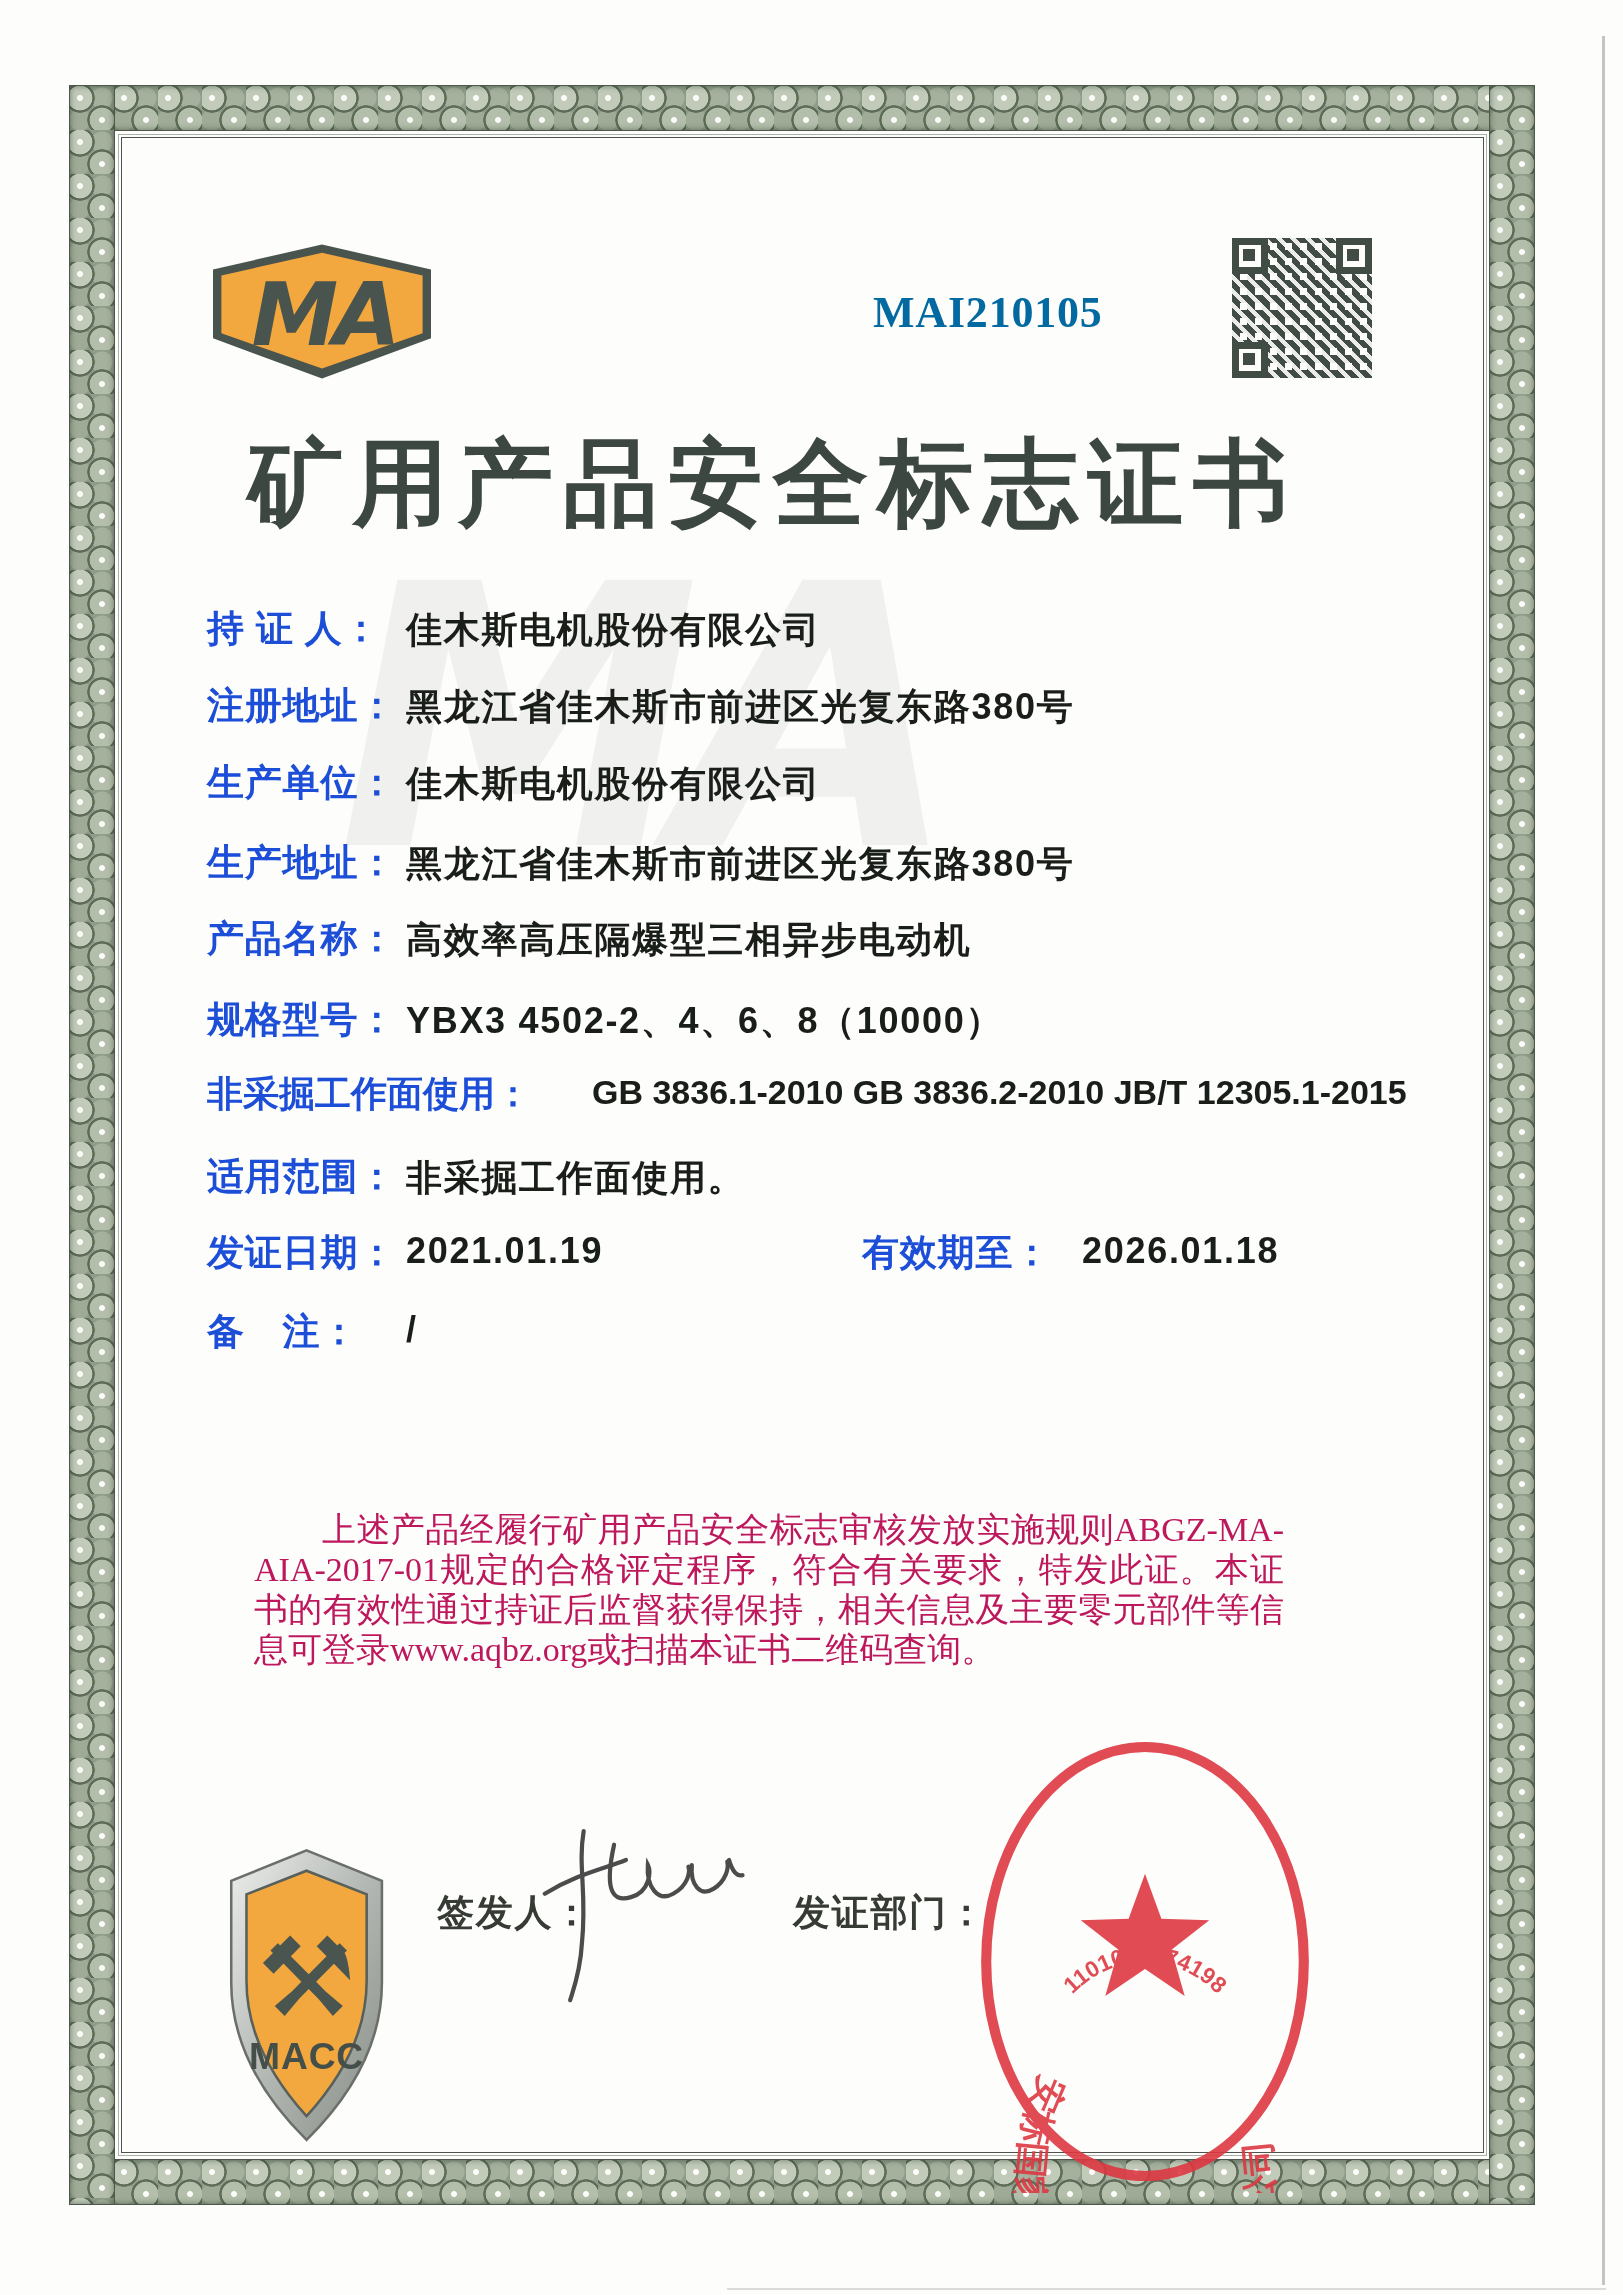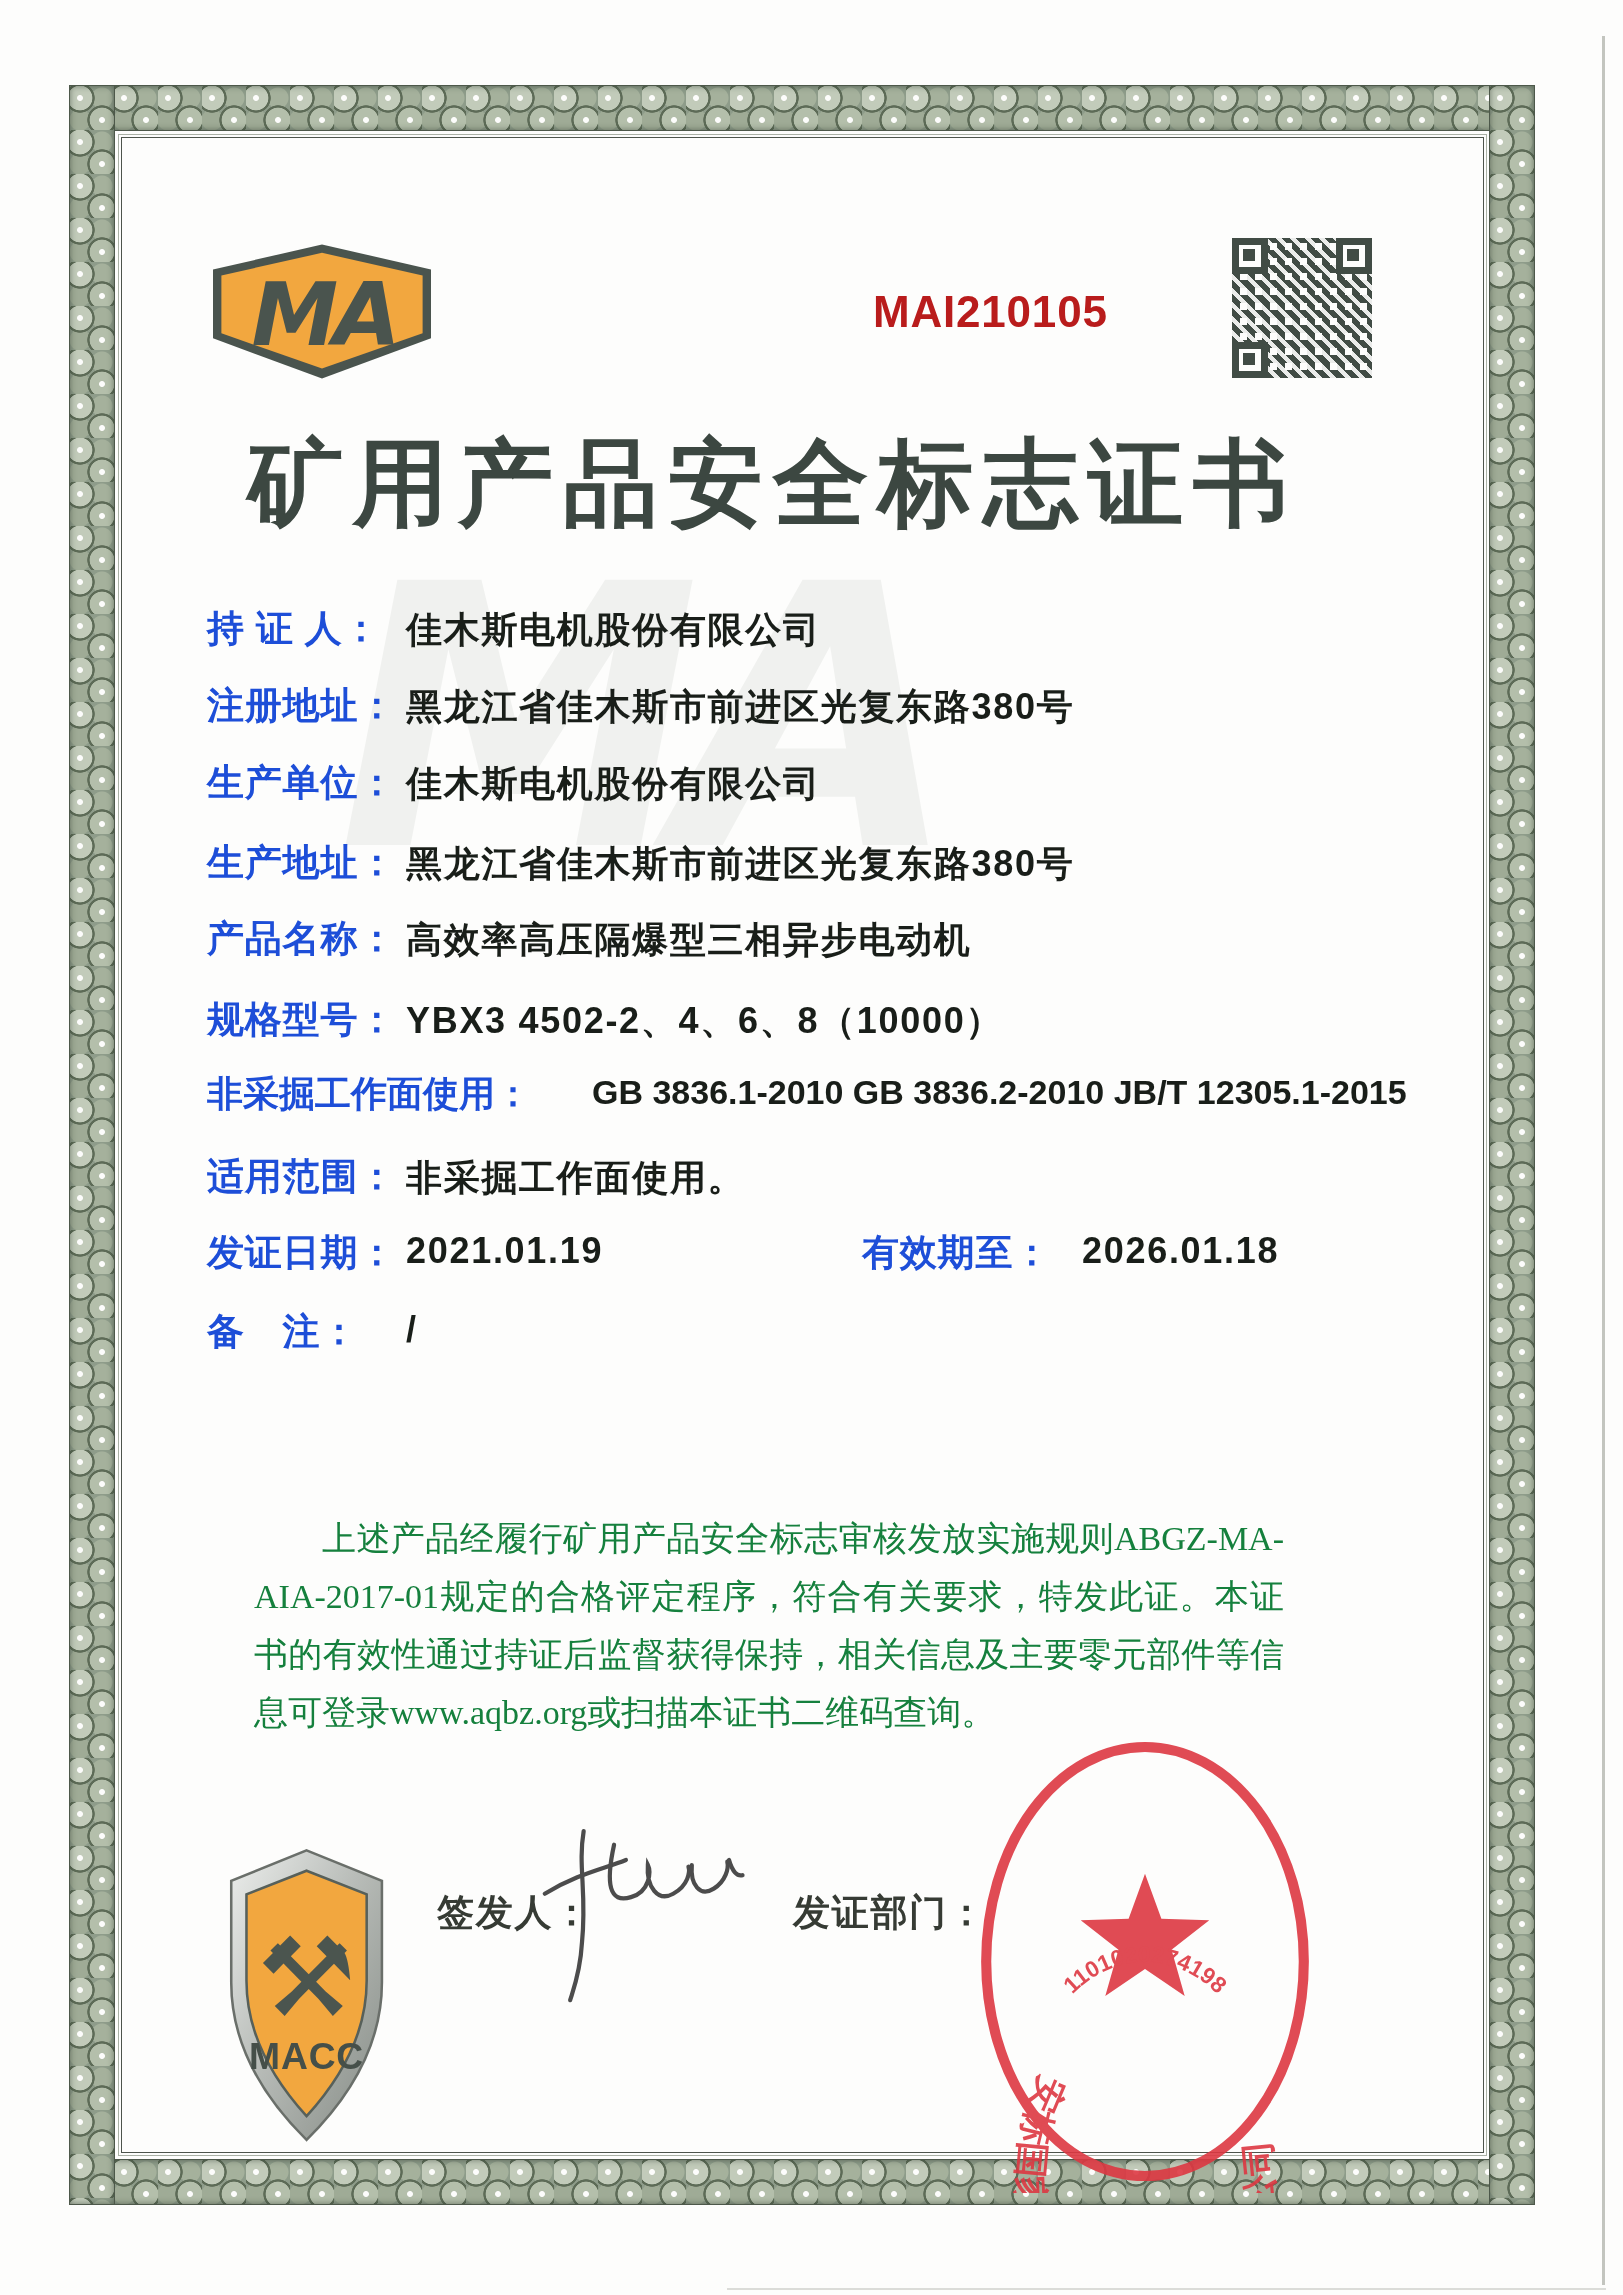--- a/index.html
+++ b/index.html
@@ -46,22 +46,22 @@
   }
   
   .ma-logo{position:absolute;left:213px;top:244px;width:218px;height:135px;}
   .certno-label{
     position:absolute;left:588px;top:292px;
     font-family:"Liberation Sans","DejaVu Sans",sans-serif;
     font-size:39px;font-weight:bold;color:#272d28;letter-spacing:1.7px;
   }
   .certno-value{
     position:absolute;left:873px;top:287px;
-    font-family:Liberation Sans, sans-serif;
-    font-size:44px;font-weight:bold;color:#b91c1c;letter-spacing:0.8px;
+    font-family:Liberation Serif, serif;
+    font-size:44px;font-weight:bold;color:#0369a1;letter-spacing:0.8px;
   }
   
   .qr{
     position:absolute;left:1232px;top:238px;width:140px;height:140px;
     background:
       repeating-linear-gradient(45deg,rgba(253,253,252,.9) 0 4.2px,transparent 4.2px 10px),
       repeating-linear-gradient(90deg,#414c45 0 7.6px,transparent 7.6px 15px),
       repeating-linear-gradient(0deg,#414c45 0 7.6px,#fdfdfc 7.6px 15px);
   }
   .finder{position:absolute;width:36px;height:36px;border:7.6px solid #414c45;background:#fdfdfc;box-sizing:border-box;}
@@ -88,21 +88,21 @@
   .row-stdcond .flabel{font-size:36px;letter-spacing:0;}
   .row-stdcond .fvalue{left:385px;top:3.4px;font-size:34px;letter-spacing:0;}
   .flabel2{position:absolute;left:655px;top:0;font-family:"Liberation Sans","DejaVu Sans",sans-serif;
     font-size:37px;font-weight:bold;color:#1d4ed8;letter-spacing:0.8px;}
   .fvalue2{position:absolute;left:875px;top:1.7px;font-family:"Liberation Sans","DejaVu Sans",sans-serif;
     font-size:36px;font-weight:bold;color:#191e19;letter-spacing:1.7px;text-align:center;}
   
   .para{
     position:absolute;left:254px;top:1510px;width:1030px;z-index:1;
     font-family:"Liberation Serif","DejaVu Serif",serif;
-    font-size:34px;line-height:58px;color:#15803d;text-align:justify;text-indent:2em;
+    font-size:34px;line-height:40px;color:#be185d;text-align:justify;text-indent:2em;
   }
   
   .macc{position:absolute;left:216px;top:1847px;width:182px;height:298px;}
   .signer-label,.issuer-label{
     position:absolute;top:1888px;
     font-family:"Liberation Sans","DejaVu Sans",sans-serif;
     font-size:37px;font-weight:bold;color:#33383150;color:#363b34;letter-spacing:1.7px;
   }
   .signer-label{left:437px;}
   .issuer-label{left:793px;}

